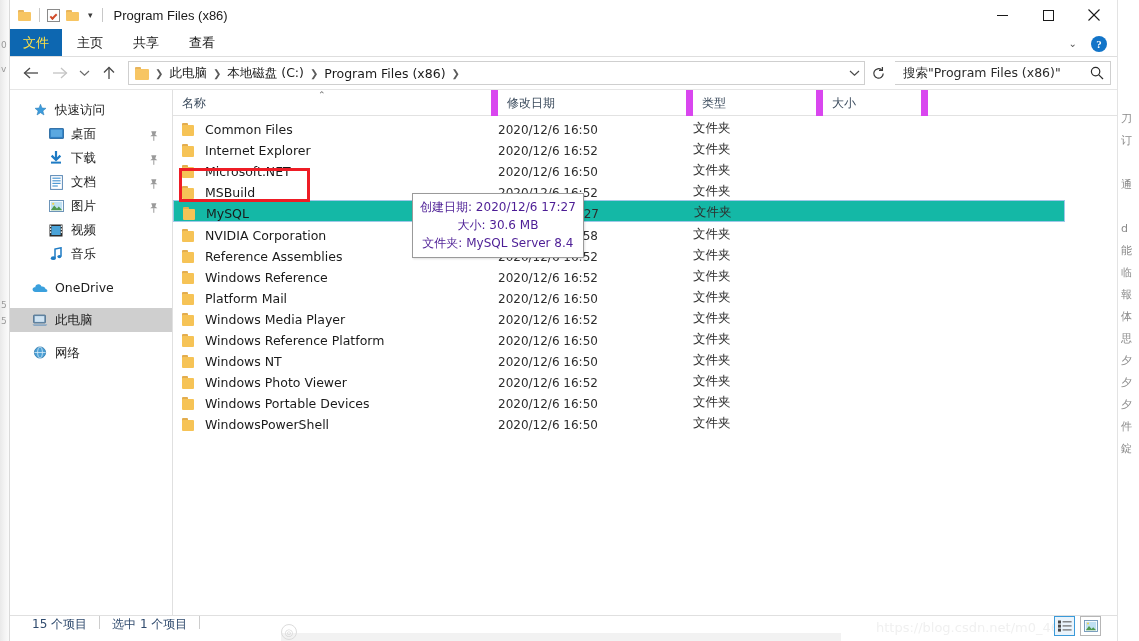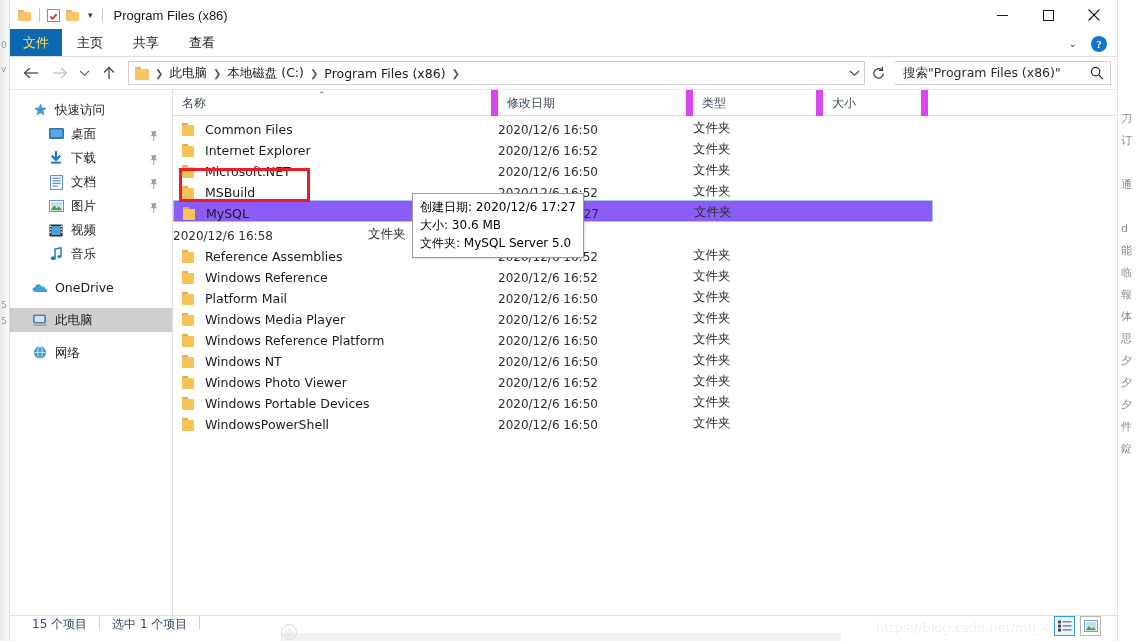--- a/index.html
+++ b/index.html
@@ -412,23 +412,23 @@
 
   .rows { position: relative; }
   .row {
     height: 21px;
     display: flex;
     align-items: flex-end;
     cursor: default;
     position: relative;
   }
   .row.selected {
-    background: #8b5cf6;
+    background: #14b8a6;
     border: 1px solid #9fc8e8;
-    width: 760px;
+    width: 892px;
     height: 22px;
   }
   .cell-name {
     display: flex;
     align-items: center;
     gap: 8px;
     padding-left: 9px;
     width: 325px;
     flex: 0 0 325px;
     overflow: hidden;
@@ -496,23 +496,24 @@
     position: absolute;
     background: #ffffff;
     border: 1px solid #9a9a9a;
     box-shadow: 1px 1px 2px rgba(0,0,0,0.13);
     padding: 4px 7px 5px 7px;
     z-index: 40;
     white-space: nowrap;
   }
   .tooltip .tline {
     font-size: 12px;
-    color: #000000;
+    color: #4c1d95;
     line-height: 18px;
     font-family: "DejaVu Sans", "Liberation Sans", sans-serif;
+    text-align: center;
   }
 
   
   .statusbar {
     height: 26px;
     flex: 0 0 26px;
     border-top: 1px solid #e0e0e0;
     display: flex;
     align-items: flex-start;
     padding-left: 22px;
@@ -925,20 +926,24 @@
             <div class="row selected">
               <div class="cell-name">
                 <span class="folder-icon"></span>
                 <span class="fname">MySQL</span>
               </div>
               <div class="cell-date">2020/12/6 17:27</div>
               <div class="cell-type">文件夹</div>
               <div class="cell-size"></div>
             </div>
             <div class="row">
+              <div class="cell-name">
+                <span class="folder-icon"></span>
+                <span class="fname">NVIDIA Corporation</span>
+              </div>
               <div class="cell-date">2020/12/6 16:58</div>
               <div class="cell-type">文件夹</div>
               <div class="cell-size"></div>
             </div>
             <div class="row">
               <div class="cell-name">
                 <span class="folder-icon"></span>
                 <span class="fname">Reference Assemblies</span>
               </div>
               <div class="cell-date">2020/12/6 16:52</div>
@@ -1017,21 +1022,21 @@
               <div class="cell-type">文件夹</div>
               <div class="cell-size"></div>
             </div>
           </div>
 
         <div class="annot-rect" style="left: 6px; top: 78px; width: 131px; height: 34px; border-color: rgb(238, 28, 37);"></div>
 
         <div class="tooltip" style="left:239px; top:103px;">
           <div class="tline">创建日期: 2020/12/6 17:27</div>
           <div class="tline">大小: 30.6 MB</div>
-          <div class="tline">文件夹: MySQL Server 5.0</div>
+          <div class="tline">文件夹: MySQL Server 8.4</div>
         </div>
       </div>
     </div>
 
     <div class="statusbar">
       <span class="status-text">15 个项目</span>
       <span class="status-div"></span>
       <span class="status-text">选中 1 个项目</span>
       <span class="status-div"></span>
 

